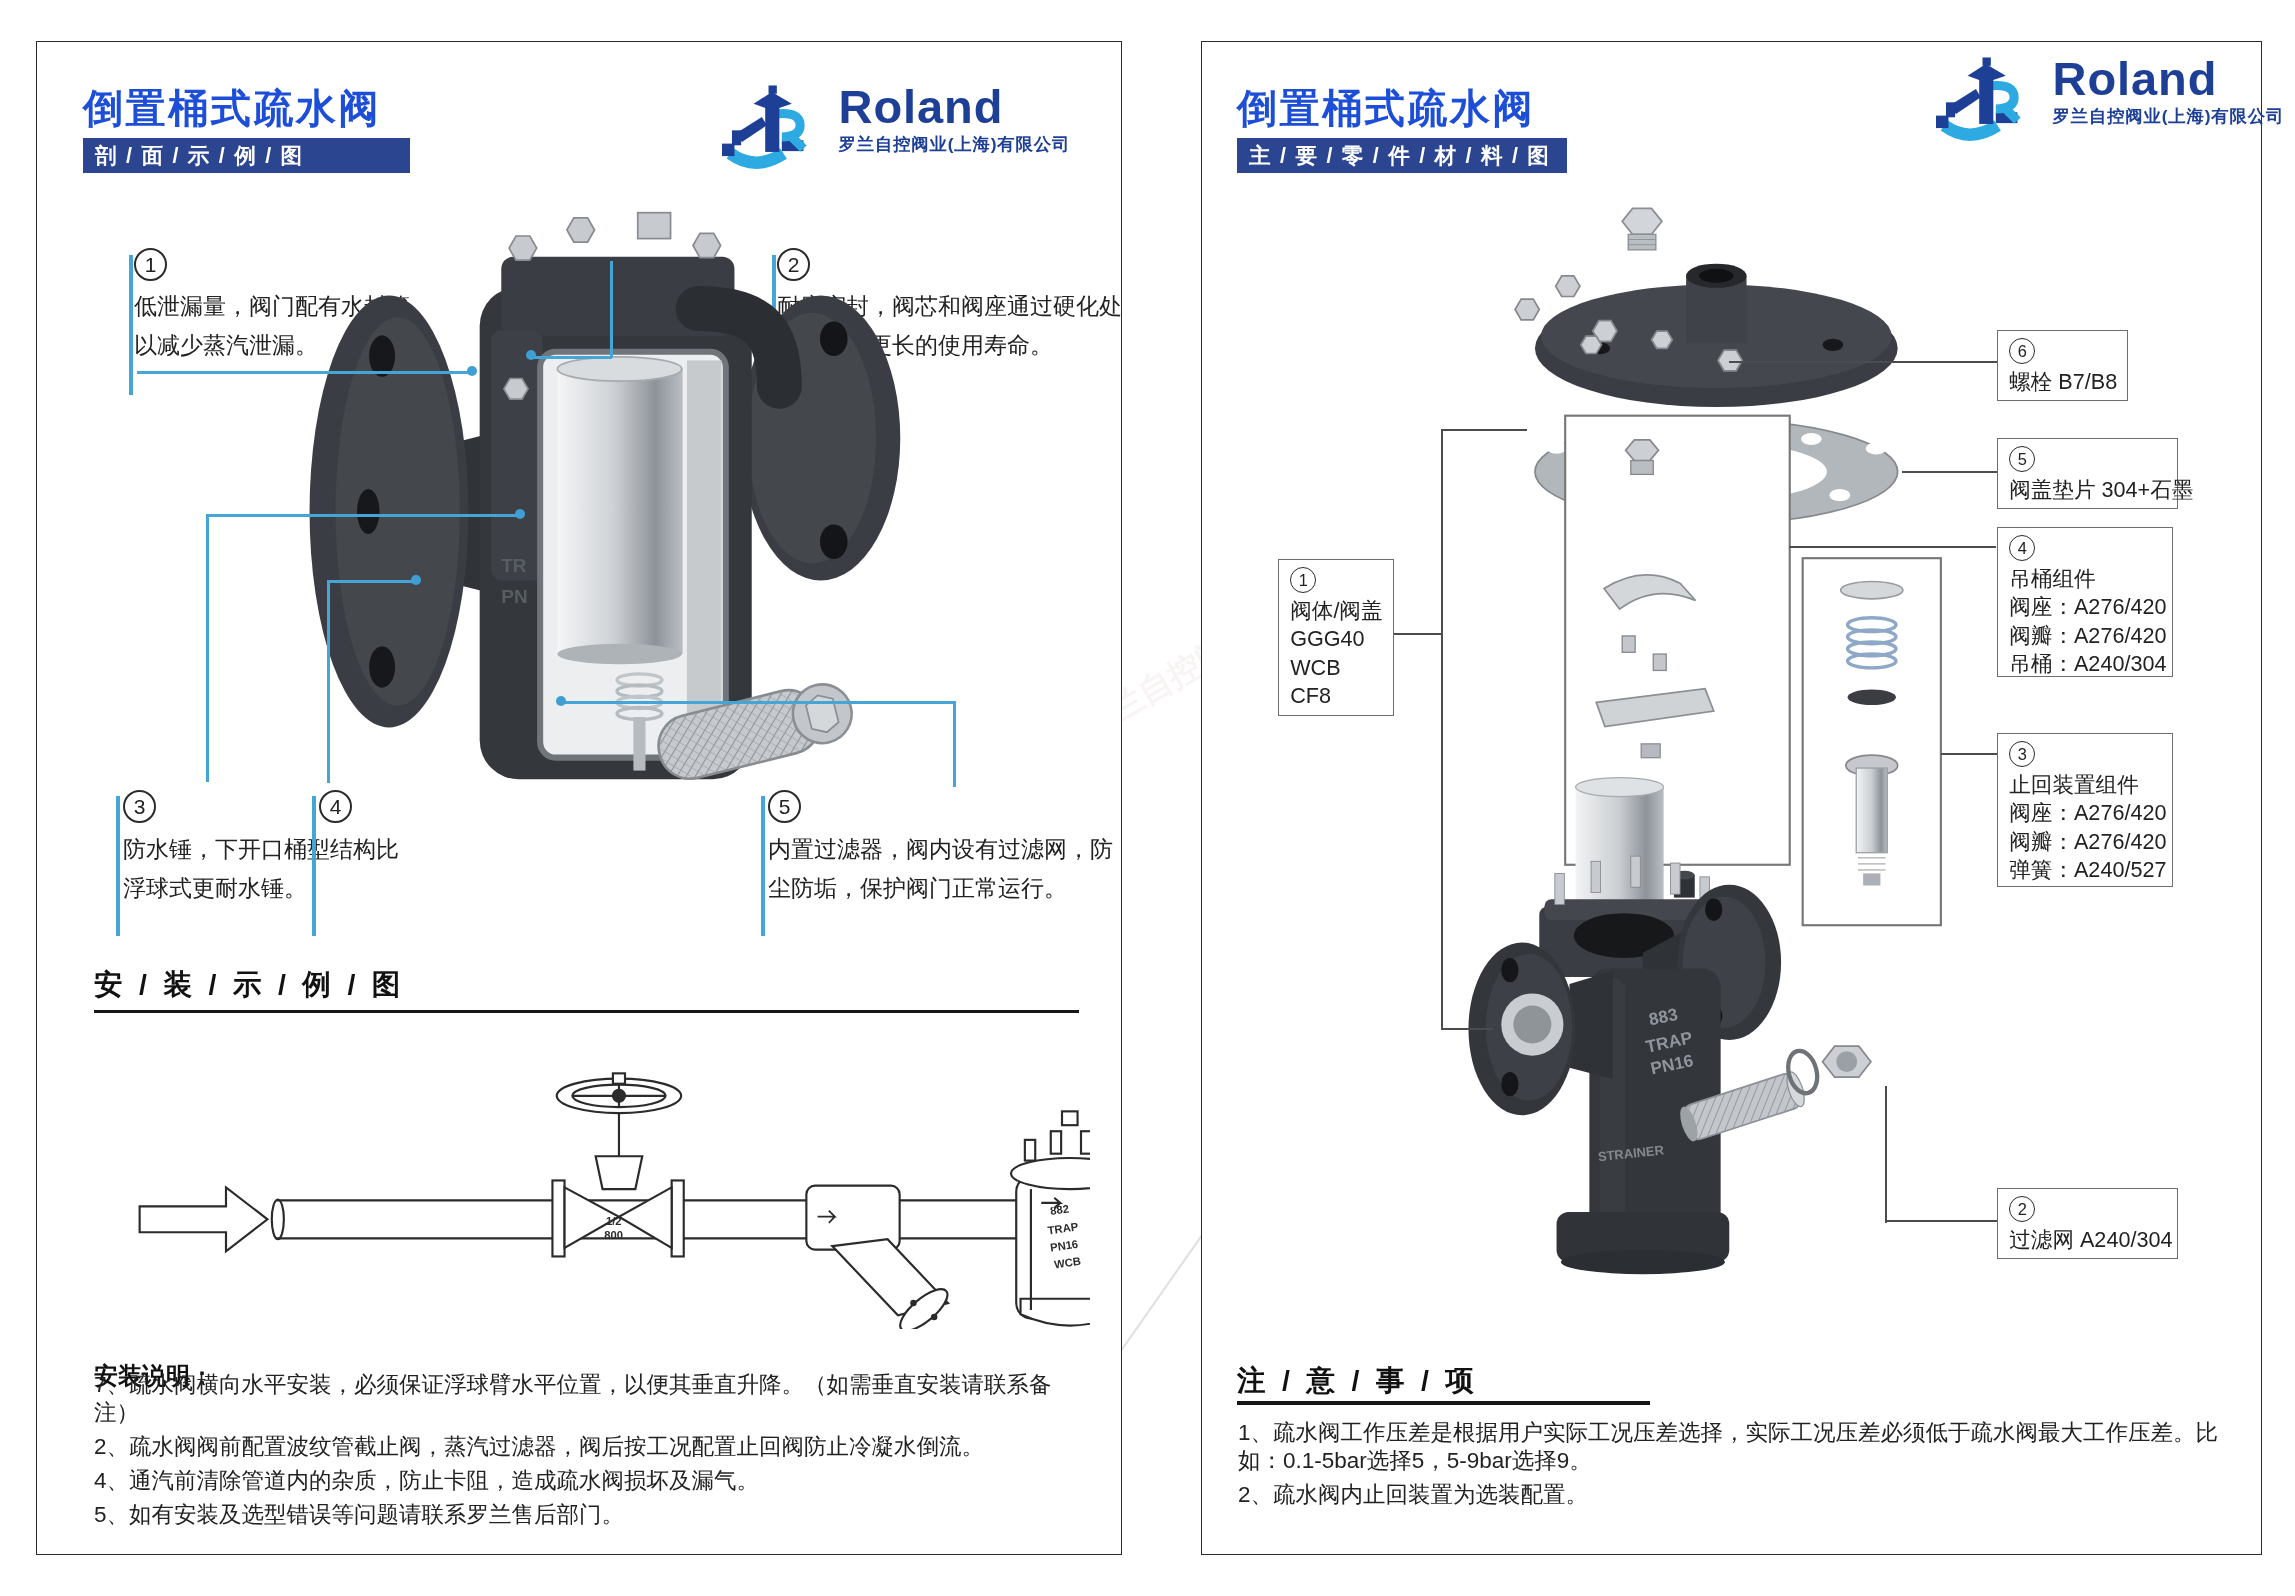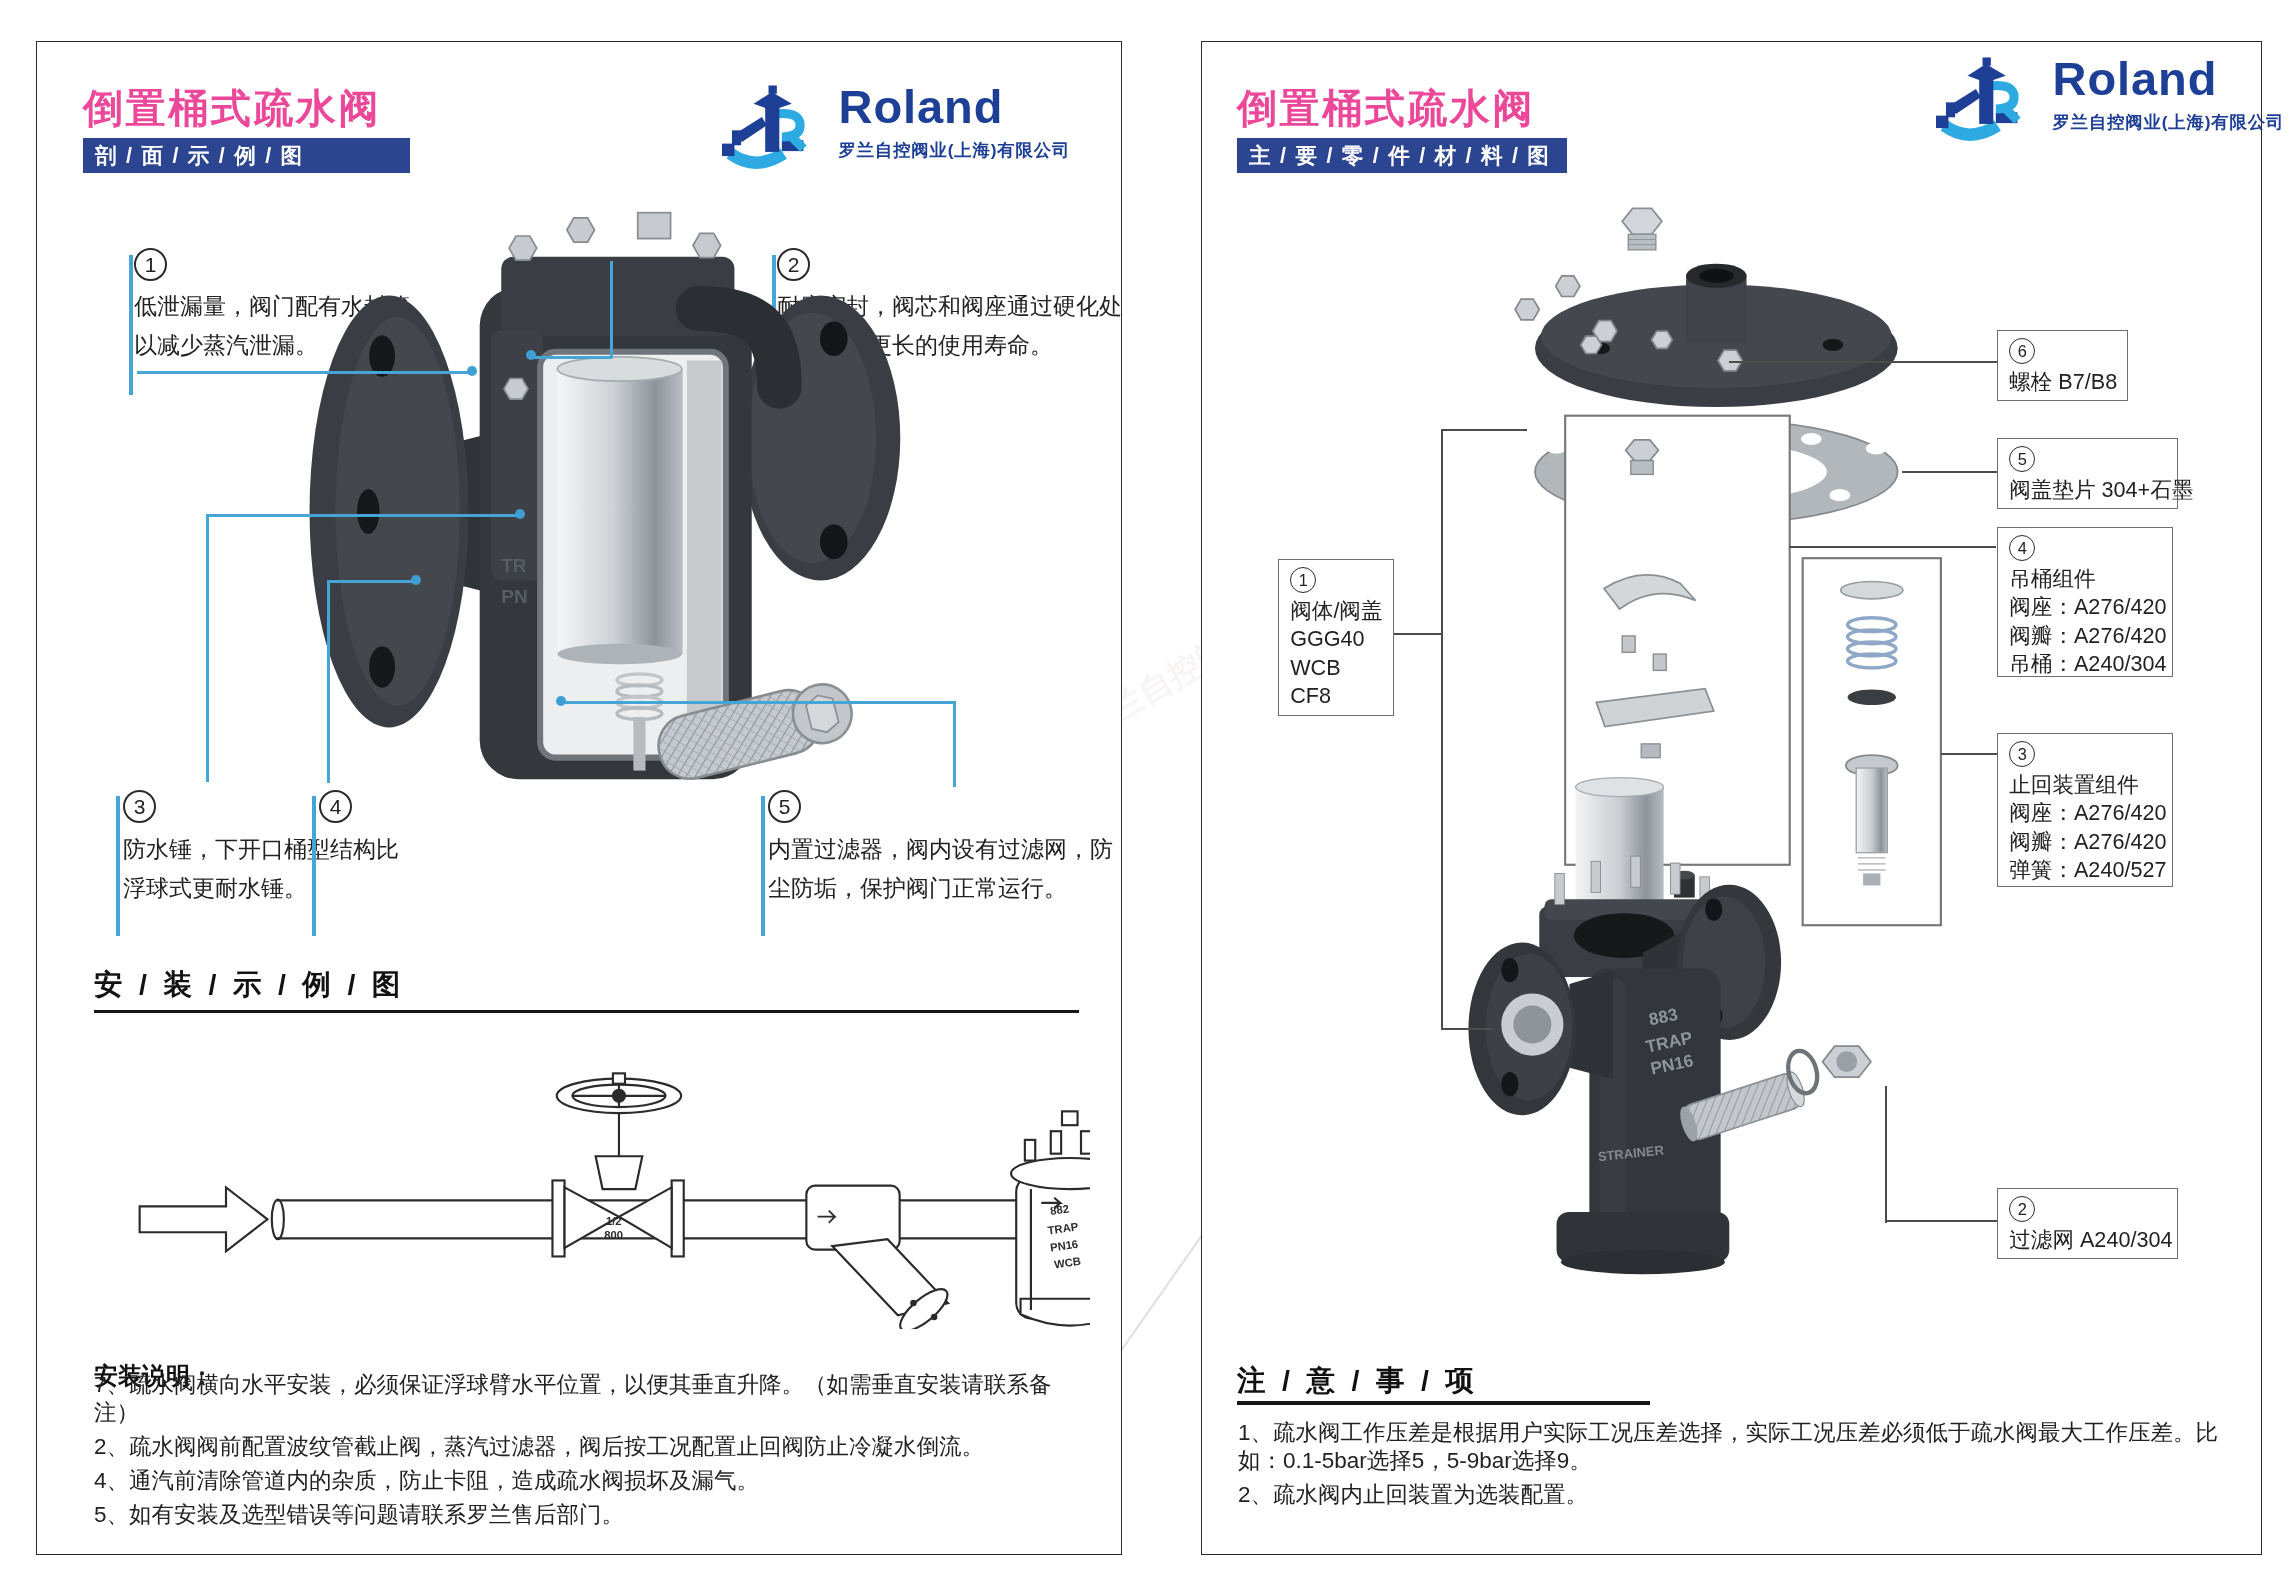--- a/index.html
+++ b/index.html
@@ -2,28 +2,28 @@
 <html style="font-size:14px"><head>
 <meta charset="utf-8">
 <style>
   html,body{margin:0;padding:0;background:#ffffff;}
   body{font-family:"Liberation Sans","DejaVu Sans",sans-serif;color:#1c1c1c;}
   #canvas{position:relative;width:2295px;height:1597px;background:#ffffff;overflow:hidden;}
   .page{position:absolute;top:41px;height:1514px;border:1.7px solid #2a2a2a;background:#fff;box-sizing:border-box;}
   #page-left{left:36px;width:1086px;}
   #page-right{left:1201px;width:1061px;}
   .abs{position:absolute;}
-  .page-title{font-size:40px;font-weight:800;letter-spacing:2.6px;color:#ec4899;white-space:nowrap;}
+  .page-title{font-size:40px;font-weight:800;letter-spacing:2.6px;color:#1d4ed8;white-space:nowrap;}
   .banner{background:#2b4590;color:#ffffff;font-size:21.6px;font-weight:700;letter-spacing:1.7px;
           height:35px;line-height:35px;padding-left:12px;box-sizing:border-box;white-space:nowrap;}
   
   .logo{display:flex;align-items:flex-start;}
   .logo-text{margin-left:8.6px;}
   .logo-name{font-size:47px;font-weight:800;color:#1d3f96;line-height:47px;letter-spacing:0.9px;}
-  .logo-company{font-size:17.3px;font-weight:700;color:#1d3f96;margin-top:8px;letter-spacing:0.9px;white-space:nowrap;}
+  .logo-company{font-size:17.3px;font-weight:700;color:#1d3f96;margin-top:2px;letter-spacing:0.9px;white-space:nowrap;}
   
   .accent-bar{position:absolute;width:3.5px;height:140px;background:#45a5d6;}
   .num-circle{display:flex;align-items:center;justify-content:center;width:33px;height:33px;
               border:2.2px solid #2a2a2a;border-radius:50%;font-size:21px;font-weight:500;color:#222;background:#fff;box-sizing:border-box;}
   .feature-text{font-size:23px;line-height:39px;color:#222;}
   
   .leader{position:absolute;background:#45a5d6;}
   .leader-dot{position:absolute;width:10.4px;height:10.4px;border-radius:50%;background:#3f9fd4;}
   
   .gleader{position:absolute;background:#4c4c4c;}

